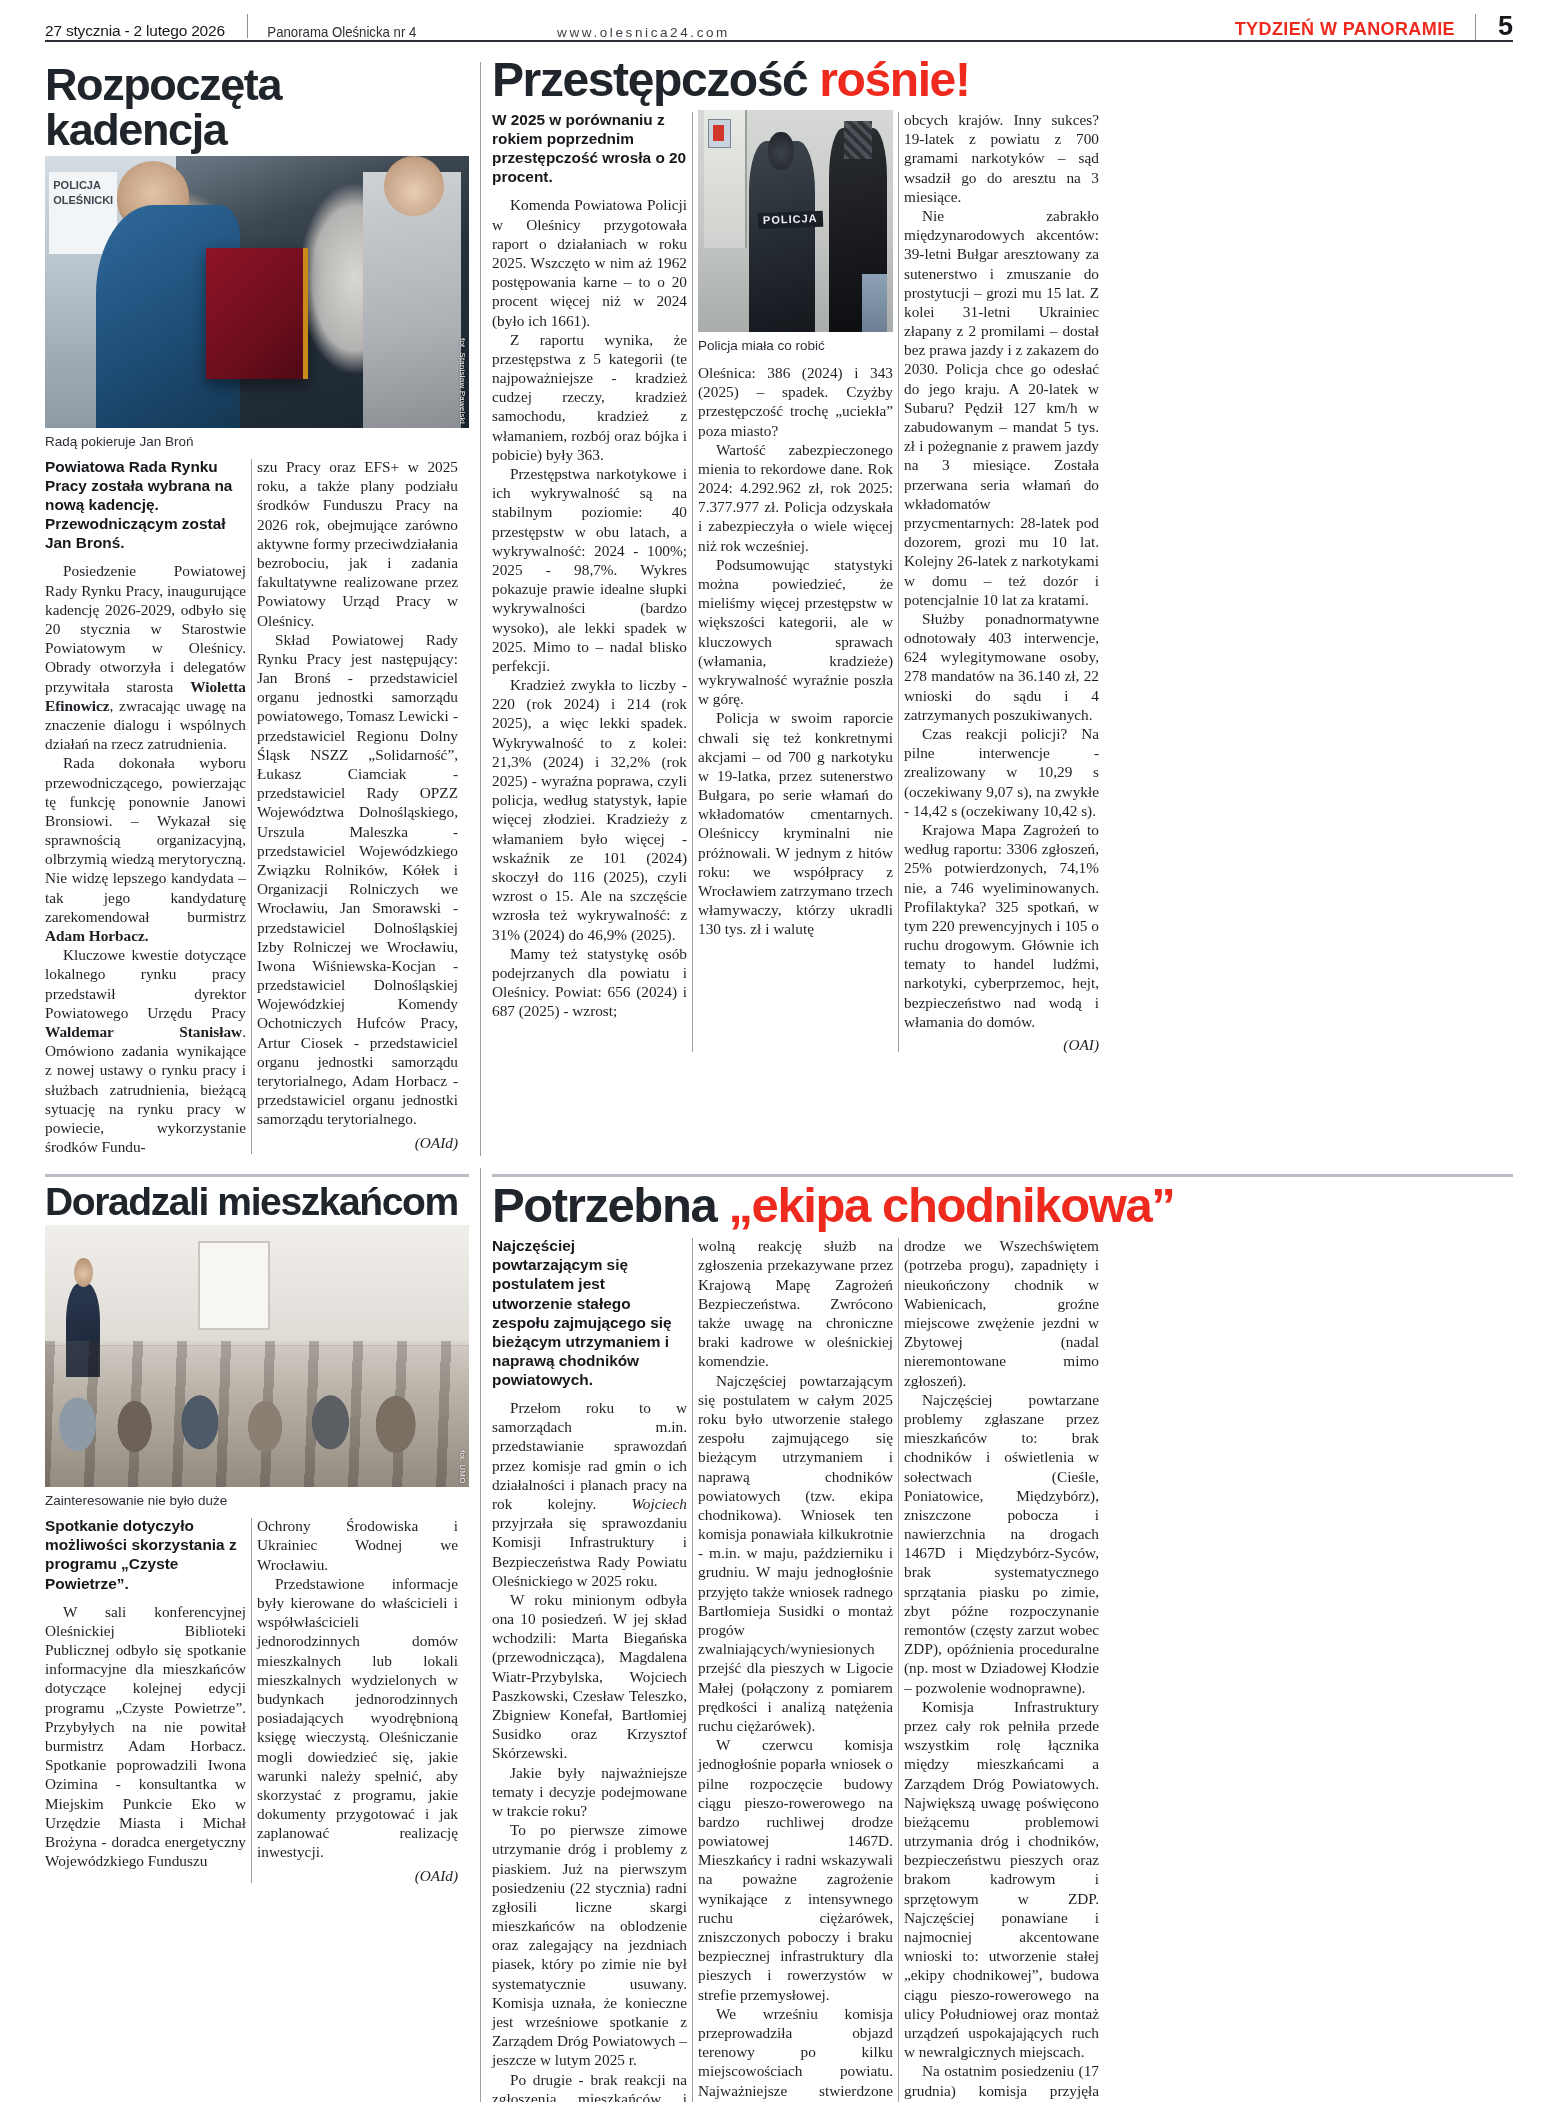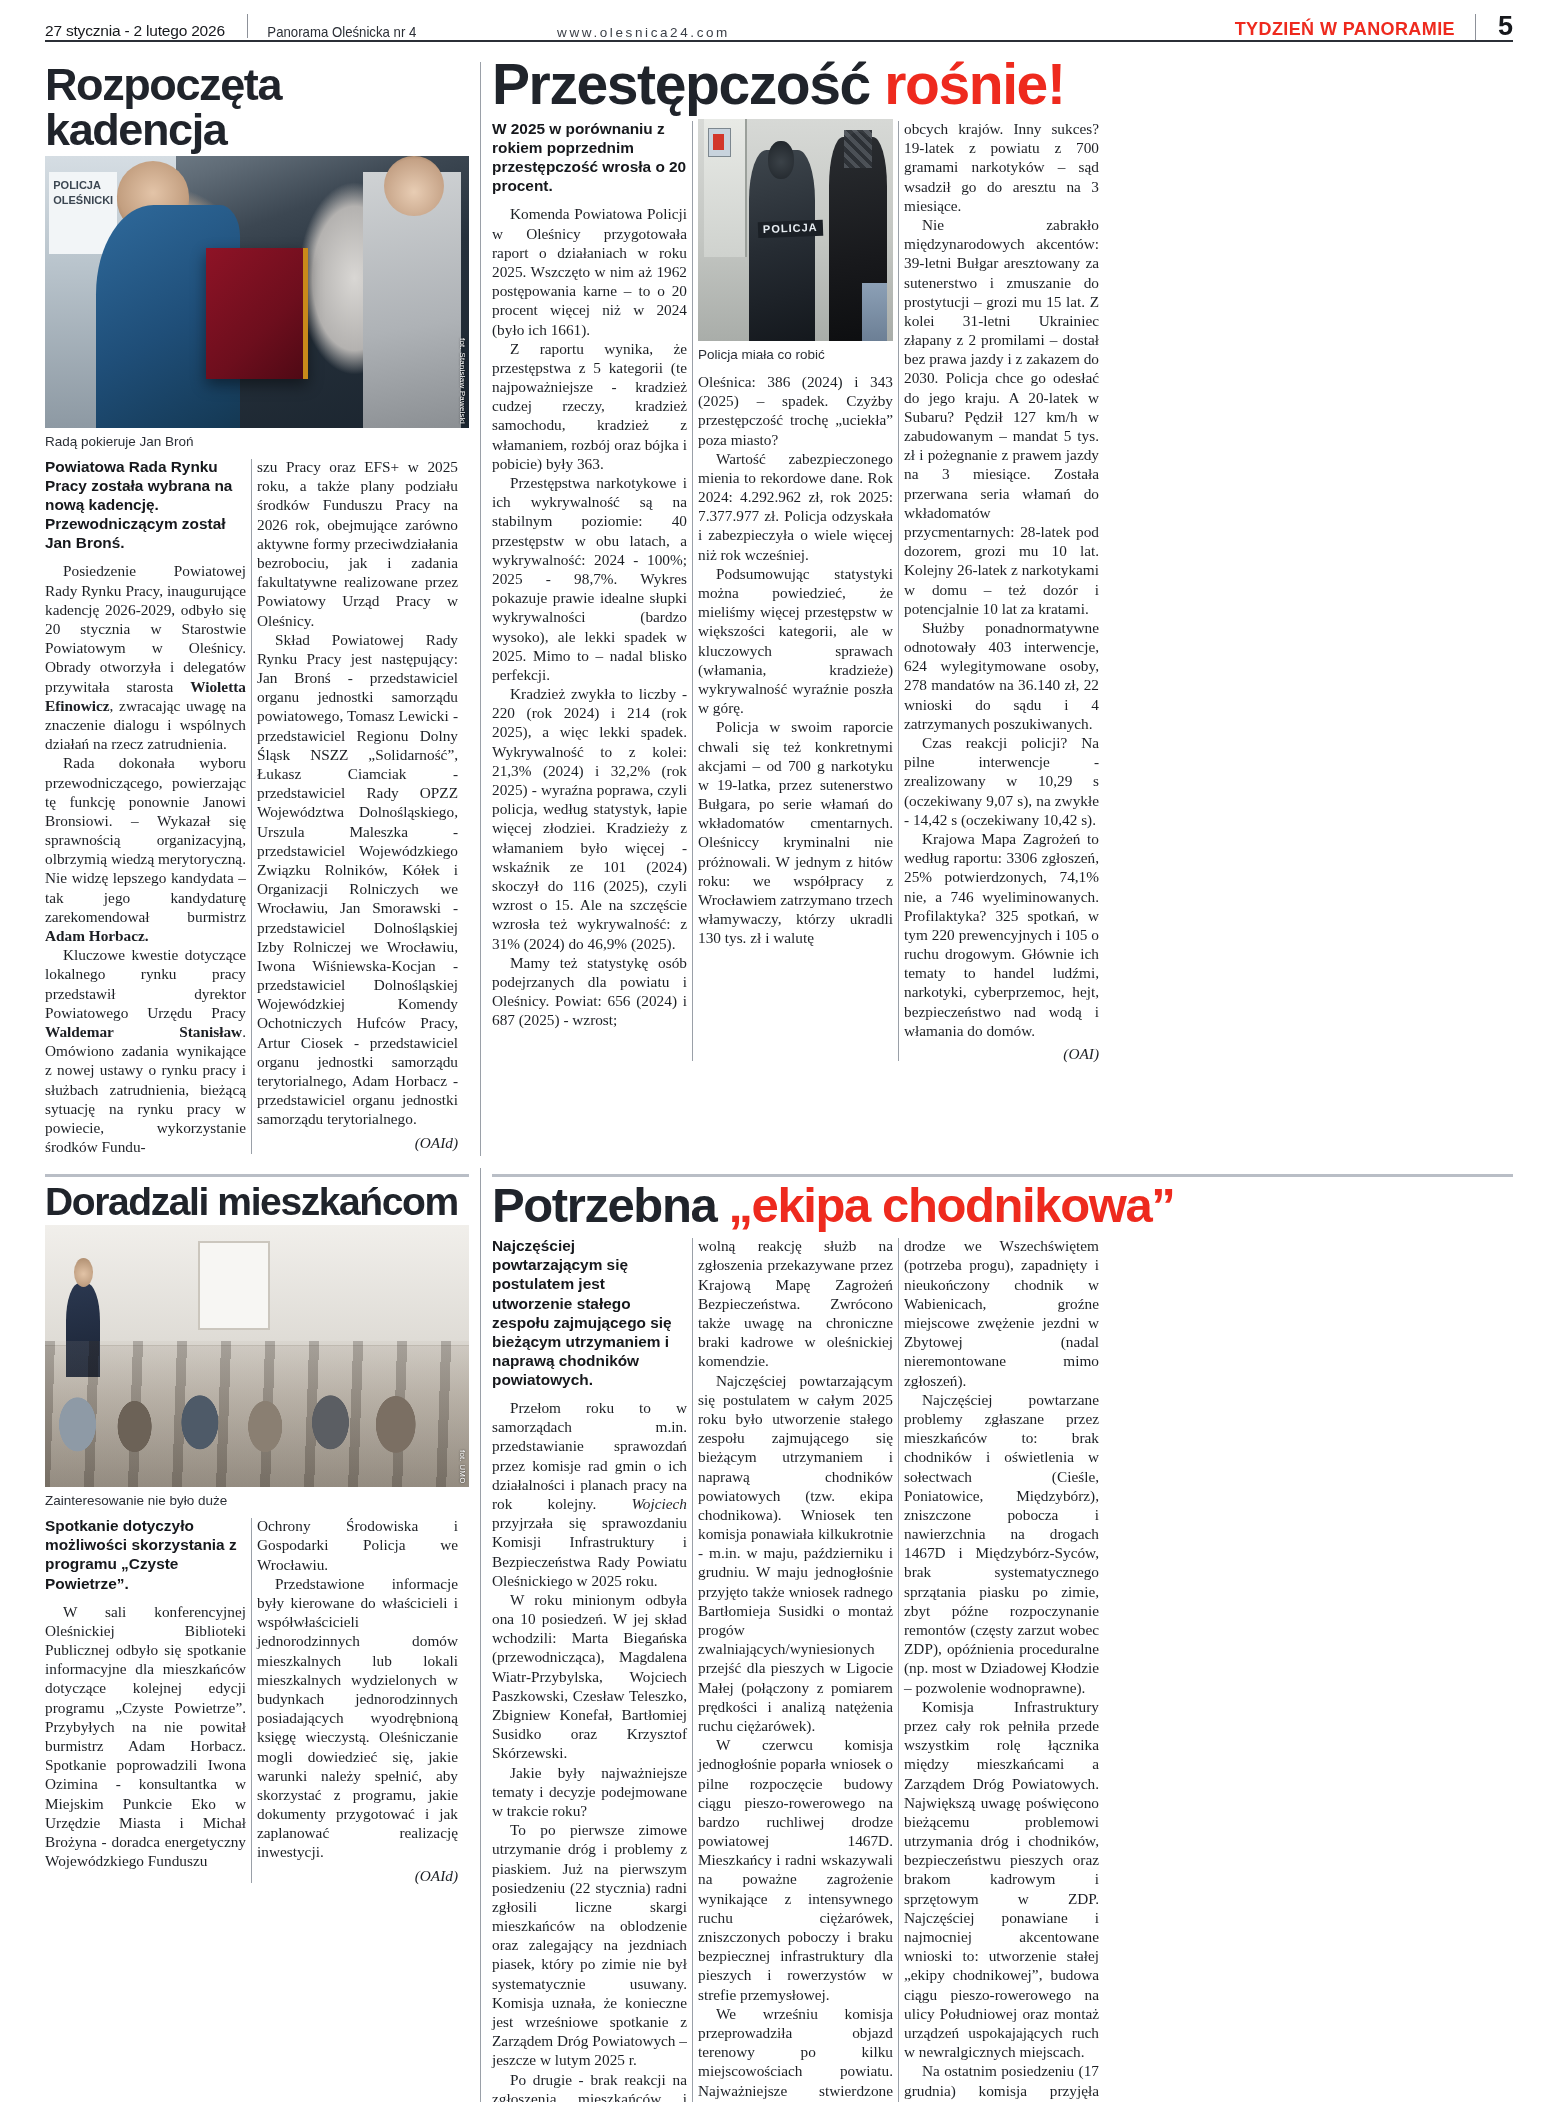--- a/index.html
+++ b/index.html
@@ -105,21 +105,21 @@
   h1.hl {
     font-family: "Liberation Sans", sans-serif;
     font-weight: bold;
     color: #20242b;
     margin: 0;
     line-height: 1.0;
     letter-spacing: -1.4px;
   }
   .hl-a { font-size: 45px; padding: 6px 0 4px; }
   .hl-b {
-    font-size: 57px;
+    font-size: 48px;
     padding: 0 0 6px;
     letter-spacing: -2.4px;
   }
   .hl-b .red { color: #ee2a1e; }
   .hl-c {
     font-size: 49px;
     letter-spacing: -1.8px;
     padding: 4px 0 6px;
   }
   .hl-c .red { color: #ee2a1e; }
@@ -450,21 +450,21 @@
       </div>
       <div class="caption">Zainteresowanie nie było duże</div>
 
       <div class="cols2">
         <div class="col c2">
           <p class="lead">Spotkanie dotyczyło możliwości skorzystania z programu „Czyste Powietrze”.</p>
           <p>W sali konferencyjnej Oleśnickiej Biblioteki Publicznej odbyło się spotkanie informacyjne dla mieszkańców dotyczące kolejnej edycji programu „Czyste Powietrze”. Przybyłych na nie powitał burmistrz Adam Horbacz. Spotkanie poprowadzili Iwona Ozimina - konsultantka w Miejskim Punkcie Eko w Urzędzie Miasta i Michał Brożyna - doradca energetyczny Wojewódzkiego Funduszu</p>
         </div>
         <div class="gut"></div>
         <div class="col c2">
-          <p class="noind">Ochrony Środowiska i Gospodarki Policja we Wrocławiu.</p>
+          <p class="noind">Ochrony Środowiska i Ukrainiec Wodnej we Wrocławiu.</p>
           <p>Przedstawione informacje były kierowane do właścicieli i współwłaścicieli jednorodzinnych domów mieszkalnych lub lokali mieszkalnych wydzielonych w budynkach jednorodzinnych posiadających wyodrębnioną księgę wieczystą. Oleśniczanie mogli dowiedzieć się, jakie warunki należy spełnić, aby skorzystać z programu, jakie dokumenty przygotować i jak zaplanować realizację inwestycji.</p>
           <p class="sig">(OAId)</p>
         </div>
       </div>
     </div>
 
     <div class="vrule"></div>
 
     <div class="right-zone">
       <div class="rule-top"></div>

